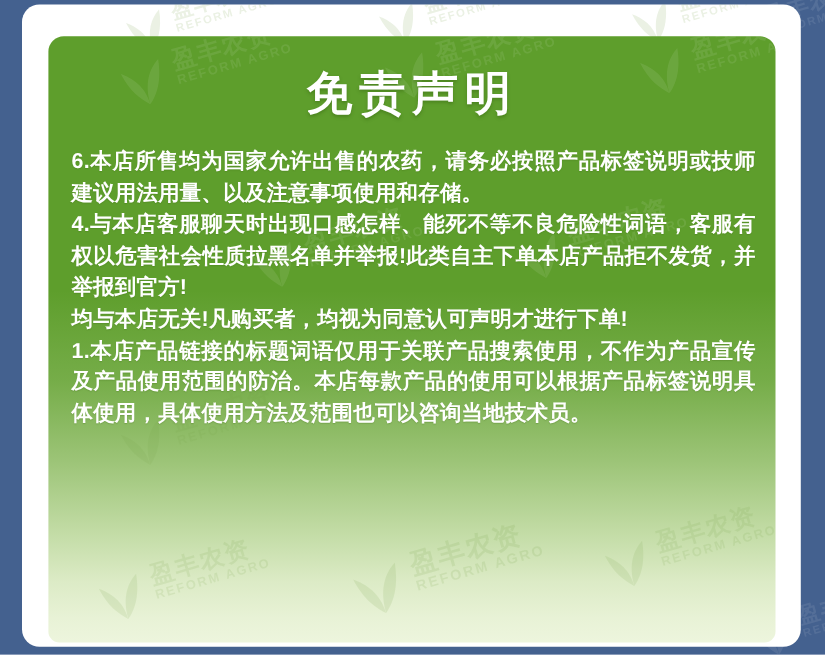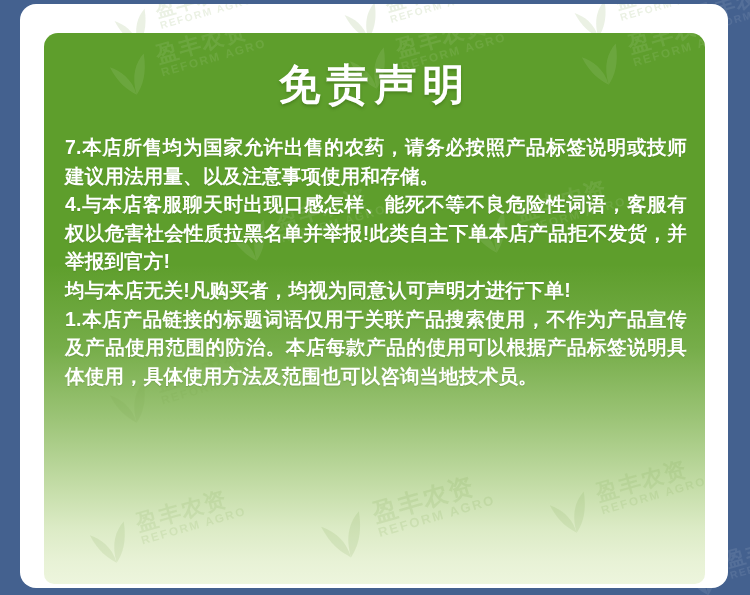--- a/index.html
+++ b/index.html
@@ -330,21 +330,21 @@
               <span class="wm-cn">盈丰农资</span>
               <span class="wm-en">REFORM AGRO</span>
             </div>
           </div>
         </div>
       </div>
 
       <div id="title">免责声明</div>
 
       <div id="body-text">
-        <p>7.本店所售均为国家允许出售的农药，请务必按照产品标签说明或技师建议用法用量、以及注意事项使用和存储。</p>
+        <p>6.本店所售均为国家允许出售的农药，请务必按照产品标签说明或技师建议用法用量、以及注意事项使用和存储。</p>
         <p>4.与本店客服聊天时出现口感怎样、能死不等不良危险性词语，客服有权以危害社会性质拉黑名单并举报!此类自主下单本店产品拒不发货，并举报到官方!</p>
         <p>均与本店无关!凡购买者，均视为同意认可声明才进行下单!</p>
         <p>1.本店产品链接的标题词语仅用于关联产品搜索使用，不作为产品宣传及产品使用范围的防治。本店每款产品的使用可以根据产品标签说明具体使用，具体使用方法及范围也可以咨询当地技术员。</p>
       </div>
 
     </div>
   </div>
 </div>
 
 </body></html>

